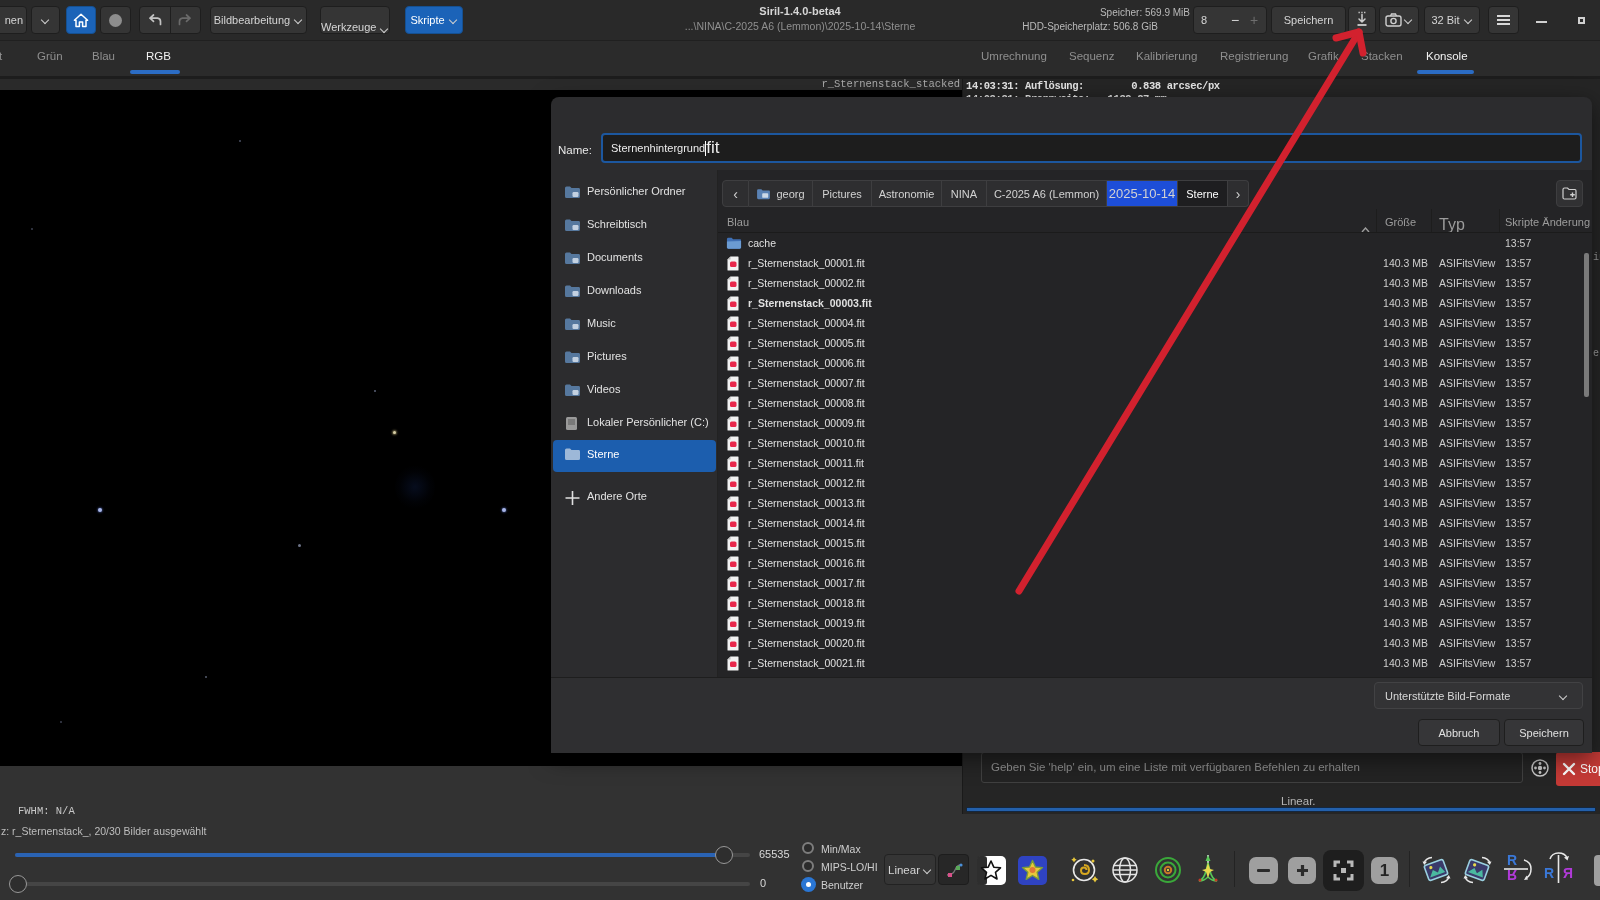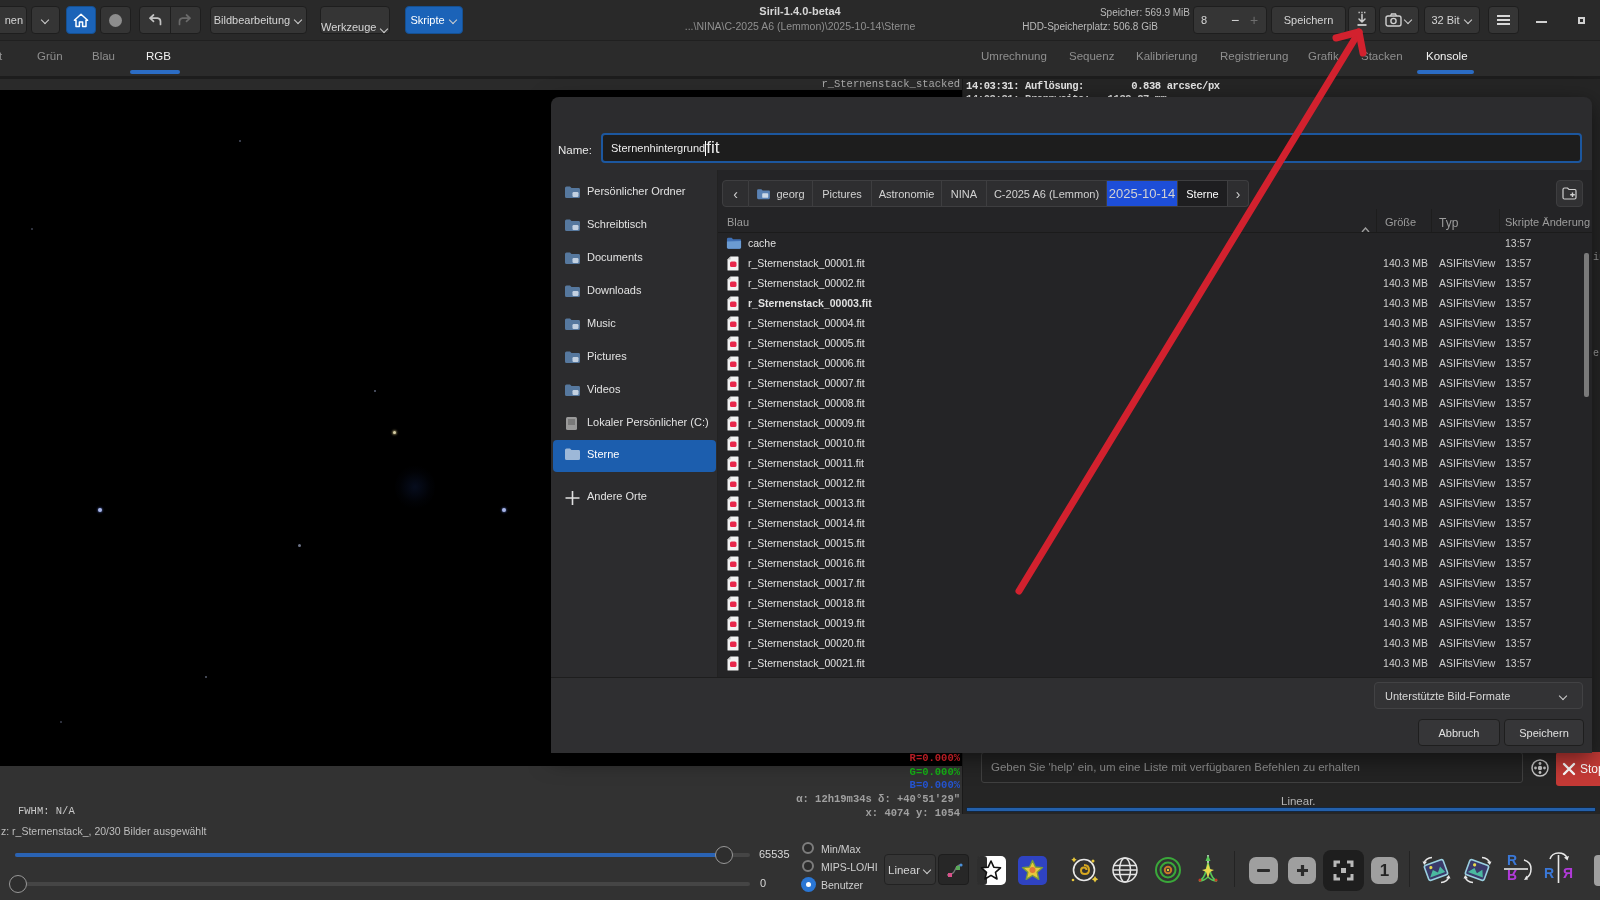--- a/index.html
+++ b/index.html
@@ -150,27 +150,20 @@
     <div class="abs" style="left:393px;top:352px;width:3px;height:3px;border-radius:50%;background:#d8cfa8;box-shadow:0 0 2px 1px #6b6242;"></div>
     <div class="abs" style="left:374px;top:311px;width:2px;height:2px;border-radius:50%;background:#5a6176;"></div>
     <div class="abs" style="left:298px;top:465px;width:3px;height:3px;border-radius:50%;background:#6d7488;"></div>
     <div class="abs" style="left:239px;top:61px;width:2px;height:2px;border-radius:50%;background:#4a4f62;"></div>
     <div class="abs" style="left:205px;top:597px;width:2px;height:2px;border-radius:50%;background:#565c6e;"></div>
     <div class="abs" style="left:31px;top:149px;width:2px;height:2px;border-radius:50%;background:#3c4150;"></div>
     <div class="abs" style="left:60px;top:642px;width:2px;height:2px;border-radius:50%;background:#3c4150;"></div>
     <div class="abs" style="left:395px;top:385px;width:40px;height:46px;border-radius:50%;background:radial-gradient(circle,rgba(16,32,74,0.4) 0%, rgba(5,10,25,0.22) 50%, rgba(0,0,0,0) 72%);"></div>
   </div>
 
-  <div class="abs mono" style="left:700px;top:752px;width:260px;text-align:right;font-size:10.5px;line-height:13.7px;font-weight:bold;z-index:6;">
-    <div style="color:#b81d24;">R=0.000%</div>
-    <div style="color:#13a813;">G=0.000%</div>
-    <div style="color:#2453cf;">B=0.000%</div>
-    <div style="color:#a0a0a0;">α: 12h19m34s δ: +40°51'29"</div>
-    <div style="color:#a0a0a0;">x: 4074 y: 1054</div>
-  </div>
 
   <div class="abs" style="left:0;top:766px;width:962px;height:134px;background:#323232;"></div>
   <div class="abs" style="left:962px;top:814px;width:638px;height:86px;background:#323232;"></div>
   <div class="abs mono" style="left:18px;top:805px;color:#c8c8c8;font-size:10.5px;">FWHM: N/A</div>
   <div class="abs" style="left:1px;top:825px;color:#bdbdbd;font-size:10.5px;">z: r_Sternenstack_, 20/30 Bilder ausgewählt</div>
 
   <div class="abs" style="left:15px;top:853px;width:735px;height:4px;border-radius:2px;background:#454545;"></div>
   <div class="abs" style="left:15px;top:853px;width:710px;height:4px;border-radius:2px;background:#2a63b4;"></div>
   <div class="abs" style="left:715px;top:846px;width:18px;height:18px;border-radius:50%;background:#2e2e2e;border:1px solid #989898;"></div>
   <div class="abs" style="left:759px;top:848px;color:#d8d8d8;font-size:11px;">65535</div>
@@ -410,21 +403,21 @@
     </div>
 
     <div id="listhead">
         <div class="abs" style="left:176px;top:119px;color:#9c9c9c;font-size:11px;">Blau</div>
         <div class="abs" style="left:810px;top:122px;width:9px;height:6px;"><svg width="9" height="6" viewBox="0 0 9 6">
             <path d="M1 5 L4.5 1 L8 5" fill="none" stroke="#9c9c9c" stroke-width="1.4"></path>
           </svg></div>
         <div class="abs" style="left:825px;top:112px;width:1px;height:23px;background:#1d1d1d;"></div>
         <div class="abs" style="left:834px;top:119px;color:#9c9c9c;font-size:11px;">Größe</div>
         <div class="abs" style="left:880px;top:112px;width:1px;height:23px;background:#1d1d1d;"></div>
-        <div class="abs" style="left:888px;top:119px;color:#9c9c9c;font-size:12px;">Typ</div>
+        <div class="abs" style="left:888px;top:119px;color:#9c9c9c;font-size:16px;">Typ</div>
         <div class="abs" style="left:948px;top:112px;width:1px;height:23px;background:#1d1d1d;"></div>
         <div class="abs" style="left:954px;top:119px;color:#9c9c9c;font-size:11px;white-space:nowrap;">Skripte Änderung</div>
         <div class="abs" style="left:167px;top:135px;width:874px;height:1px;background:#1b1b1b;"></div>
       </div>
 
     <div id="listrows">
         <div class="abs" style="left:175px;top:139px;width:16px;height:14px;"><svg width="16" height="14" viewBox="0 0 17 14">
             <path d="M1 3 Q1 1.5 2.5 1.5 L6 1.5 L7.5 3 L15 3 Q16 3 16 4.5 L16 11.5 Q16 13 14.5 13 L2.5 13 Q1 13 1 11.5 Z" fill="#3f6fb4"></path>
             <path d="M1 5.5 L16 5 L16 11.5 Q16 13 14.5 13 L2.5 13 Q1 13 1 11.5 Z" fill="#6b9bd2"></path>
           </svg></div>

